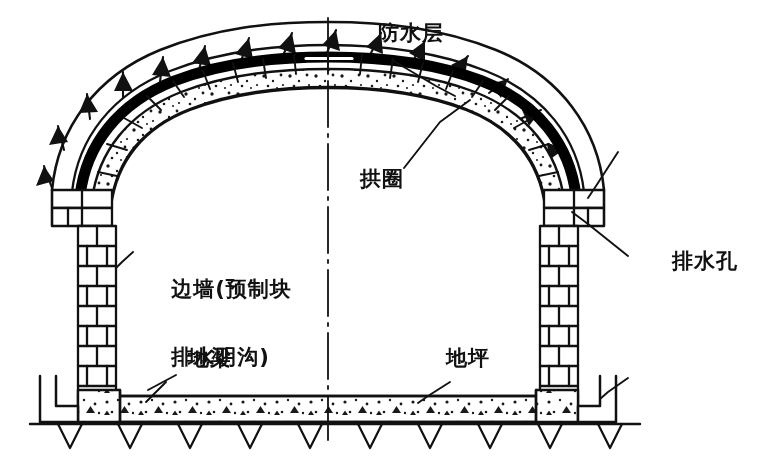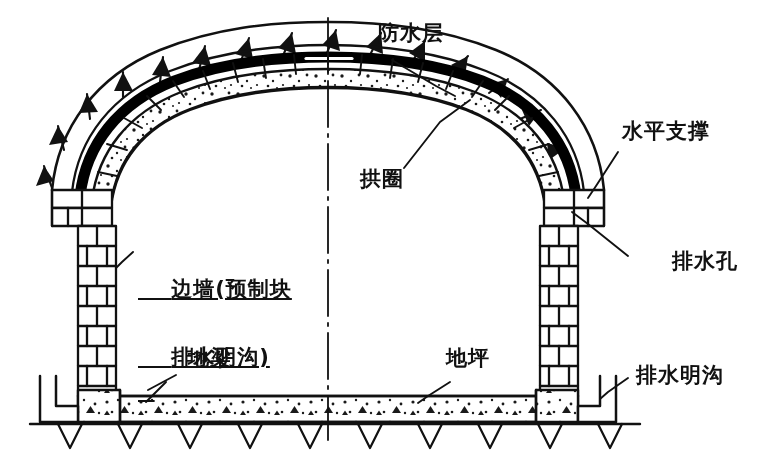--- a/index.html
+++ b/index.html
@@ -18,21 +18,21 @@
     position:absolute;
     color:#111111;
     font-family:"DejaVu Sans","Liberation Sans",sans-serif;
     font-weight:700;
     font-size:21px;
     line-height:27px;
     letter-spacing:1px;
     white-space:pre;
     user-select:none;
   }
-  .lbl.two{line-height:34px;text-decoration:underline;}
+  .lbl.two{line-height:34px;}
 </style>
 </head>
 <body>
 
 <div id="stage">
 
   <svg id="figure" viewBox="0 0 774 467">
     <defs>
 
       <pattern id="aggregate" width="26" height="18" patternUnits="userSpaceOnUse">
@@ -309,30 +309,28 @@
         <path d="M450 382 L428 396 L418 403"></path>
 
         <path d="M148 390 L176 375"></path>
       </g>
 
     </g>
   </svg>
 
   <div class="lbl" style="left:378px;top:20px;">防水层</div>
 
-  <div class="lbl" style="left:622px;top:118px;">水平支撑</div>
 
   <div class="lbl" style="left:360px;top:166px;">拱圈</div>
 
   <div class="lbl two" style="left:138px;top:238px;">
     <span>边墙(预制块</span><br>
     <span>排水明沟)</span>
   </div>
 
   <div class="lbl" style="left:672px;top:248px;">排水孔</div>
 
   <div class="lbl" style="left:140px;top:345px;margin-left:48px;">地梁</div>
 
   <div class="lbl" style="left:424px;top:345px;margin-left:22px;">地坪</div>
 
-  <div class="lbl" style="left:636px;top:362px;">排水明沟</div>
 
 </div>
 
 </body></html>

